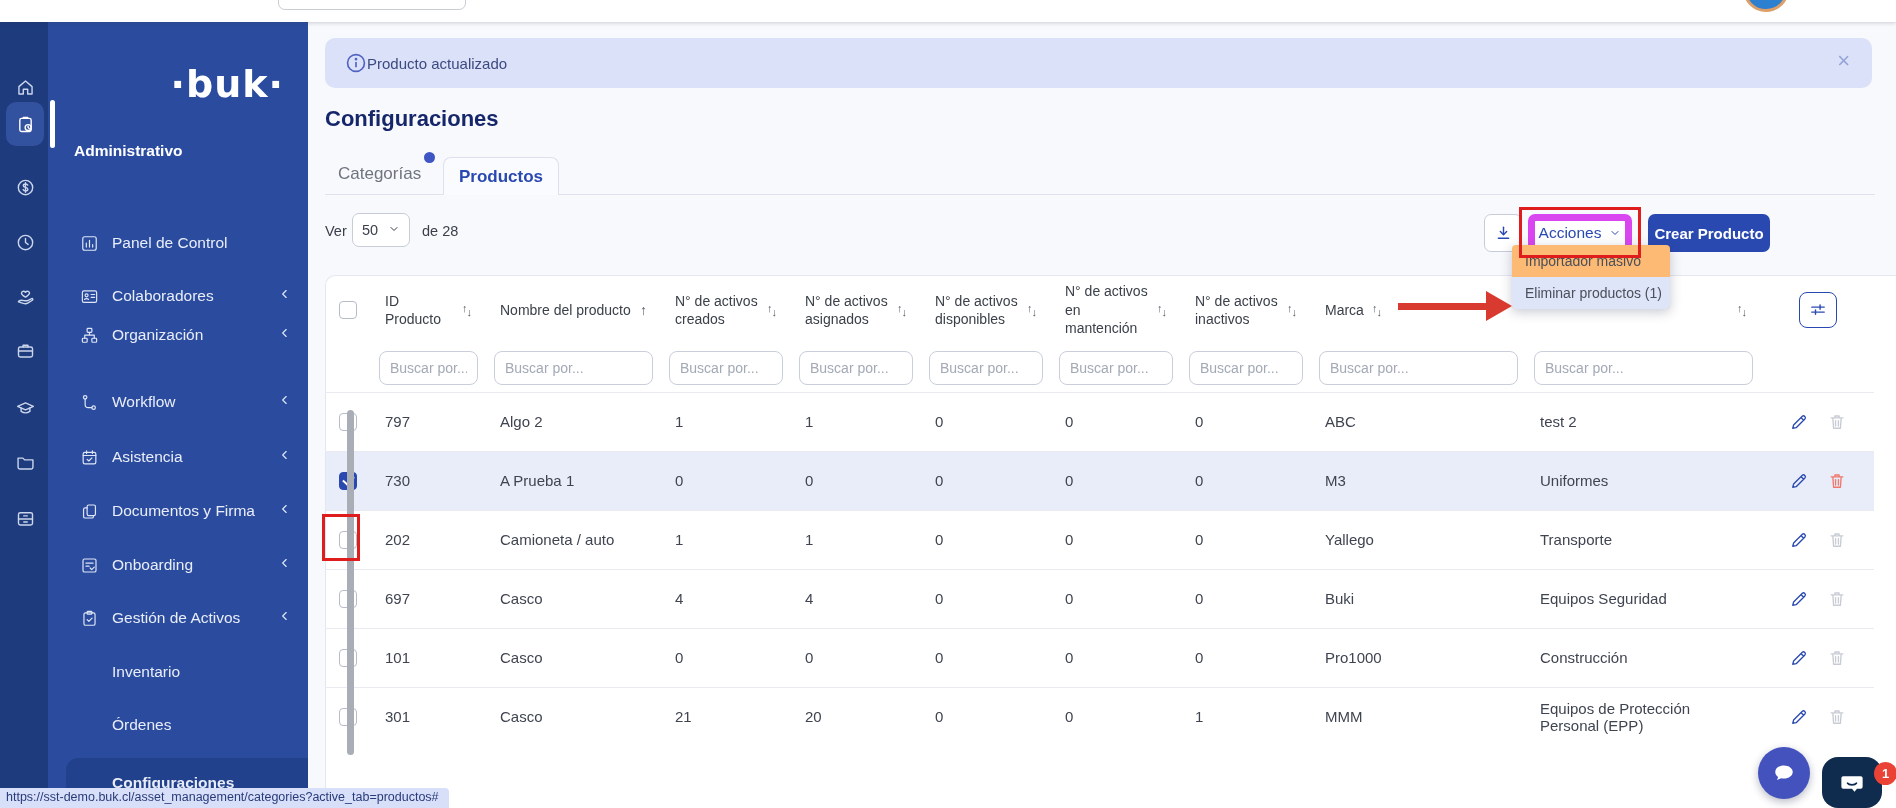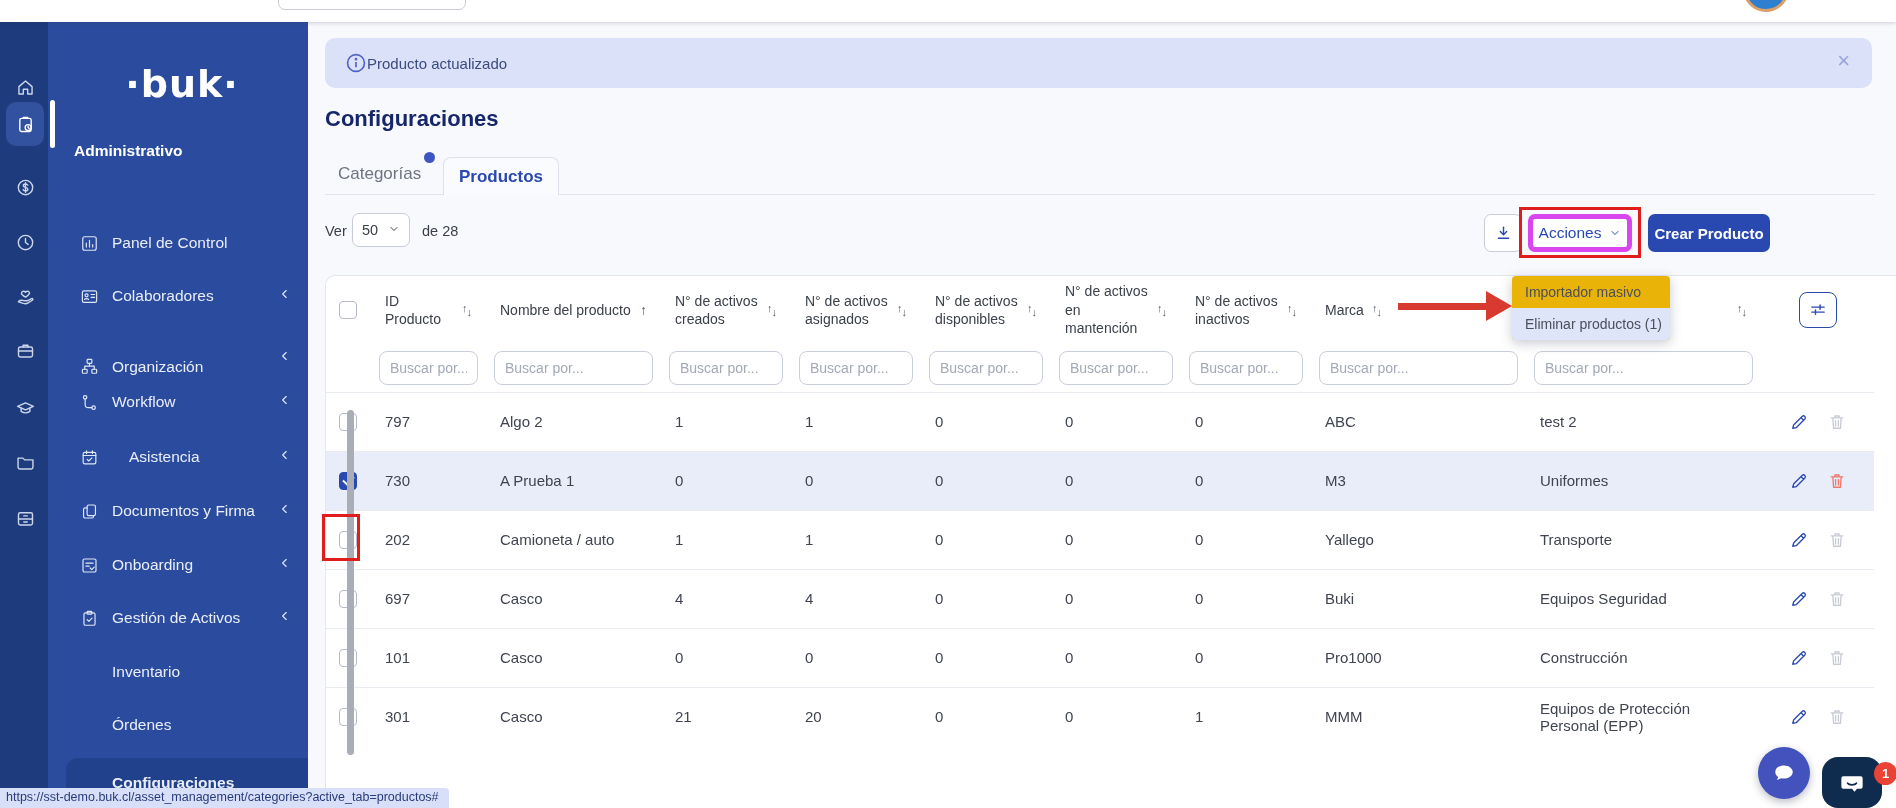--- a/index.html
+++ b/index.html
@@ -17,21 +17,21 @@
   
   #rail { position:absolute; left:0; top:22px; width:48px; height:786px; background:#1e3b7d; z-index:10; }
   .rail-item { position:absolute; left:6px; width:38px; height:40px; display:flex; align-items:center; justify-content:center; }
   .rail-item svg { width:21px; height:21px; stroke:#ccd6ec; stroke-width:1.6; fill:none;
                    stroke-linecap:round; stroke-linejoin:round; }
   .rail-item.sel { background:#32519e; border-radius:10px; height:44px; }
   .rail-item.sel svg { stroke:#ffffff; }
   #rail-indicator { position:absolute; left:50px; top:100px; width:5px; height:48px; border-radius:3px; background:#fff; z-index:12; }
 
   #panel { position:absolute; left:48px; top:22px; width:260px; height:786px; background:#2b4c9e; z-index:10; }
-  #logo { position:absolute; left:0; top:40px; width:236px; text-align:center; color:#fff;
+  #logo { position:absolute; left:0; top:40px; width:236px; text-align:right; color:#fff;
           font-family:"DejaVu Sans", sans-serif; font-size:38px; font-weight:700; letter-spacing:1px;padding-left:32px; }
   #section-label { position:absolute; left:26px; top:120px; color:#fff; font-size:15.5px; font-weight:700; }
   .menu-item { position:absolute; left:0; width:260px; height:36px; display:flex; align-items:center;
                color:#e9edf8; font-size:15.5px; cursor:pointer; }
   .menu-item .mi-icon { width:19px; height:19px; margin-left:32px; margin-right:13px; flex:0 0 auto; }
   .menu-item .mi-icon svg { width:19px; height:19px; stroke:#dfe6f6; stroke-width:1.5; fill:none;
                             stroke-linecap:round; stroke-linejoin:round; }
   .menu-item .chev { position:absolute; right:16px; top:50%; transform:translateY(-50%); }
   .menu-item .chev svg { width:14px; height:14px; stroke:#dfe6f6; stroke-width:2; fill:none;
                          stroke-linecap:round; stroke-linejoin:round; }
@@ -65,29 +65,29 @@
   #page-size { position:absolute; left:352px; top:213px; width:58px; height:34px; background:#fff;
                border:1px solid #c7ccd8; border-radius:7px; display:flex; align-items:center;
                justify-content:space-between; padding:0 9px; font-size:14.5px; color:#3a3f4a; cursor:pointer; }
   #of-total { position:absolute; left:422px; top:223px; font-size:14.5px; color:#3a3f4a; }
   .chev-dn svg { width:12px; height:12px; stroke:#3a3f4a; stroke-width:2; fill:none; stroke-linecap:round; stroke-linejoin:round; }
   #download-btn { position:absolute; left:1484px; top:214px; width:38px; height:38px; background:#fff;
                   border:1px solid #c7ccd8; border-radius:7px; display:flex; align-items:center;
                   justify-content:center; cursor:pointer; }
   #download-btn svg { width:19px; height:19px; stroke:#2a49b0; stroke-width:1.8; fill:none; stroke-linecap:round; stroke-linejoin:round; }
   #acciones-btn { position:absolute; left:1528px; top:214px; width:104px; height:38px; background:#fff;
-                  border:5px solid #d946ef; border-radius:7px; display:flex; align-items:center;
+                  border:7px solid #d946ef; border-radius:7px; display:flex; align-items:center;
                   justify-content:center; gap:8px; color:#2a49b0; font-size:15.5px; cursor:pointer; }
   #acciones-btn svg { width:12px; height:12px; stroke:#2a49b0; stroke-width:2; fill:none; stroke-linecap:round; stroke-linejoin:round; }
   #crear-btn { position:absolute; left:1648px; top:214px; width:122px; height:38px; background:#2a49b0;
                border:none; border-radius:7px; color:#fff; font-size:15px; font-weight:700;
                display:flex; align-items:center; justify-content:center; cursor:pointer; }
 
   
-  #actions-menu { position:absolute; left:1512px; top:276px; width:158px; background:#eab308; border-radius:4px;
+  #actions-menu { position:absolute; left:1512px; top:245px; width:158px; background:#fdba74; border-radius:4px;
                   box-shadow:0 3px 12px rgba(30,40,70,.25); z-index:50; overflow:hidden; }
   .am-item { height:32px; display:flex; align-items:center; padding:0 13px; font-size:14px; color:#4a4f5a; cursor:pointer; white-space:nowrap; }
   .am-item.hl { background:#dfe5f8; }
 
   
   #table-card { position:absolute; left:325px; top:275px; width:1718px; height:533px; background:#fff;
                 border:1px solid #e4e7ef; border-bottom:none; border-radius:10px 10px 0 0; overflow:hidden; z-index:4; }
   table { border-collapse:collapse; table-layout:fixed; width:1548px; }
   th { height:68px; vertical-align:middle; text-align:left; padding:6px 14px; font-size:14px;
        font-weight:500; color:#3b4049; line-height:1.32; }
@@ -219,21 +219,21 @@
         <span class="mi-icon"><svg viewBox="0 0 24 24">
             <rect x="3" y="5" width="18" height="14.5" rx="2"></rect>
             <circle cx="8.3" cy="10.5" r="1.9"></circle>
             <path d="M5.8 15.8 c.6-1.5 4.4-1.5 5 0 M14 9.5 h4.5 M14 13 h4.5"></path>
           </svg></span>
         <span>Colaboradores</span>
         <span class="chev"><svg viewBox="0 0 24 24">
             <polyline points="14,6 8,12 14,18"></polyline>
           </svg></span>
       </div>
-      <div class="menu-item" style="top: 318px; align-items: flex-end;">
+      <div class="menu-item" style="top: 295px;">
         <span class="mi-icon"><svg viewBox="0 0 24 24">
             <rect x="9" y="3" width="6" height="5" rx="1"></rect>
             <rect x="3" y="15.5" width="6" height="5" rx="1"></rect>
             <rect x="15" y="15.5" width="6" height="5" rx="1"></rect>
             <path d="M12 8 v3.5 M6 15.5 V11.5 h12 v4"></path>
           </svg></span>
         <span>Organización</span>
         <span class="chev"><svg viewBox="0 0 24 24">
             <polyline points="14,6 8,12 14,18"></polyline>
           </svg></span>
@@ -242,21 +242,21 @@
         <span class="mi-icon"><svg viewBox="0 0 24 24">
             <circle cx="6.5" cy="5.5" r="2.2"></circle>
             <path d="M6.5 7.7 v6.8 a4 4 0 0 0 4 4 h4.5"></path>
             <circle cx="17.2" cy="18.5" r="2.2"></circle>
           </svg></span>
         <span>Workflow</span>
         <span class="chev"><svg viewBox="0 0 24 24">
             <polyline points="14,6 8,12 14,18"></polyline>
           </svg></span>
       </div>
-      <div class="menu-item" style="top: 417px; gap: 17px;">
+      <div class="menu-item" style="top: 417px;">
         <span class="mi-icon"><svg viewBox="0 0 24 24">
             <rect x="4" y="5.5" width="16" height="14.5" rx="2"></rect>
             <path d="M4 9.5 h16 M8.3 3.5 v3.5 M15.7 3.5 v3.5 M9 14.3 l2.1 2.1 4-4"></path>
           </svg></span>
         <span>Asistencia</span>
         <span class="chev"><svg viewBox="0 0 24 24">
             <polyline points="14,6 8,12 14,18"></polyline>
           </svg></span>
       </div>
       <div class="menu-item" style="top: 471px;">

